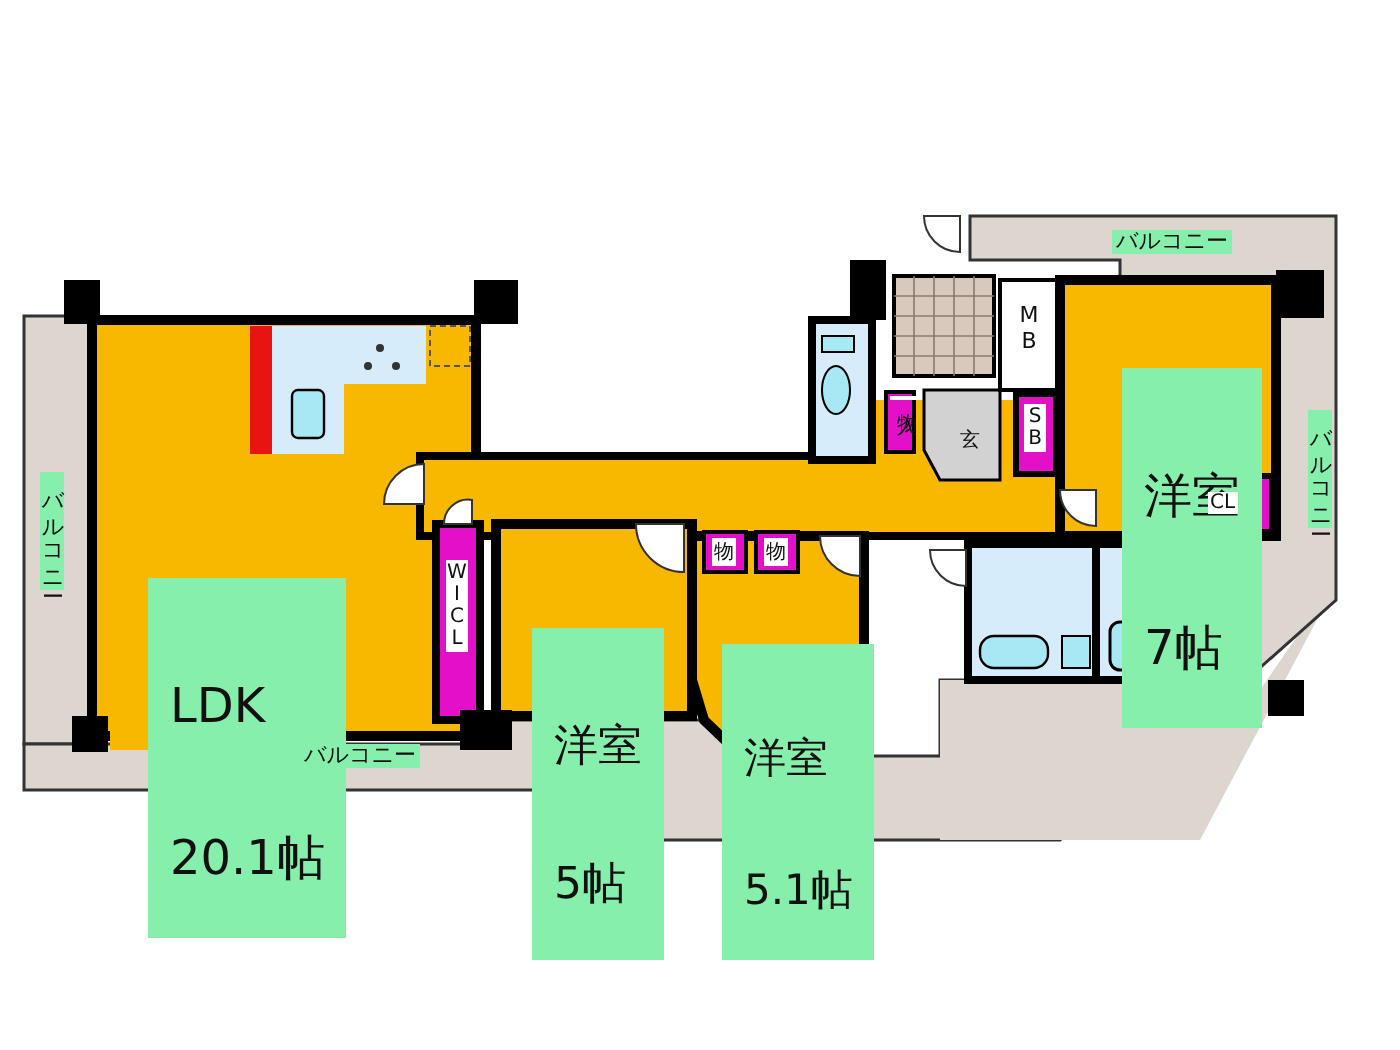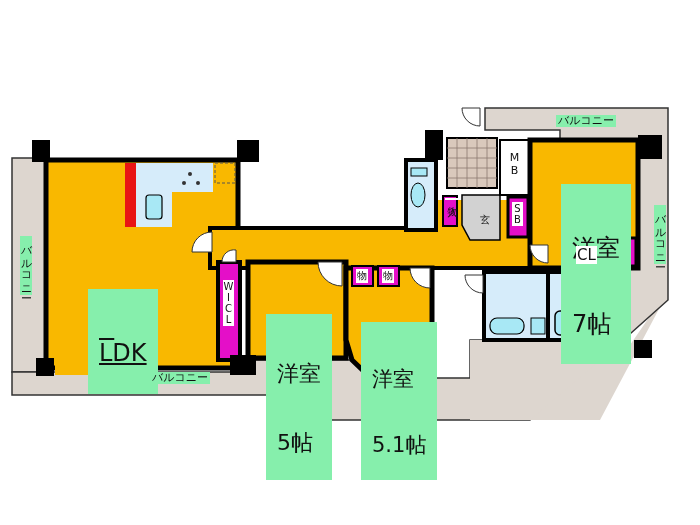--- a/index.html
+++ b/index.html
@@ -89,22 +89,23 @@
 
   <path d="M212 232 A20 20 0 0 0 192 252 L212 252 Z" fill="#fff" stroke="#333" stroke-width="1"></path>
   <path d="M222 262 A12 12 0 0 1 236 250 L236 262 Z" fill="#fff" stroke="#333" stroke-width="1"></path>
   <path d="M318 262 A24 24 0 0 0 342 286 L342 262 Z" fill="#fff" stroke="#333" stroke-width="1"></path>
   <path d="M410 268 A20 20 0 0 0 430 288 L430 268 Z" fill="#fff" stroke="#333" stroke-width="1"></path>
   <path d="M530 245 A18 18 0 0 0 548 263 L548 245 Z" fill="#fff" stroke="#333" stroke-width="1"></path>
   <path d="M465 275 A18 18 0 0 0 483 293 L483 275 Z" fill="#fff" stroke="#333" stroke-width="1"></path>
   <path d="M462 108 A18 18 0 0 0 480 126 L480 108 Z" fill="#fff" stroke="#333" stroke-width="1"></path>
 </svg>
 
-<div class="lbl room-lbl" style="left:88px;top:265px;text-decoration:underline;">
+<div class="lbl room-lbl" style="left:74px;top:265px;">
   <div>LDK</div>
+  <div>20.1帖</div>
 </div>
 <div class="lbl room-lbl" style="left:266px;top:290px;font-size:22px;">
   <div>洋室</div>
   <div>5帖</div>
 </div>
 <div class="lbl room-lbl" style="left:361px;top:298px;font-size:21px;">
   <div>洋室</div>
   <div>5.1帖</div>
 </div>
 <div class="lbl room-lbl" style="left:561px;top:160px;">
@@ -117,13 +118,13 @@
 <div class="lbl small-lbl" style="left:556px;top:115px;">バルコニー</div>
 <div class="lbl vert" style="left:654px;top:205px;">バルコニー</div>
 
 <div class="vert-mag" style="left:223px;top:280px;font-size:10px;">WICL</div>
 <div class="mag-lbl" style="left:356px;top:269px;">物</div>
 <div class="mag-lbl" style="left:382px;top:269px;">物</div>
 <div class="vert-mag" style="left:445px;top:198px;font-size:10px;">物入</div>
 <div class="mag-lbl" style="left:479px;top:213px;background:transparent;">玄</div>
 <div class="vert-mag" style="left:508px;top:150px;font-size:11px;">MB</div>
 <div class="vert-mag" style="left:512px;top:202px;font-size:10px;">SB</div>
-<div class="mag-lbl" style="left:576px;top:246px;font-size:15px;">CL</div>
+<div class="mag-lbl" style="left:604px;top:246px;font-size:10px;">CL</div>
 
 </body></html>

